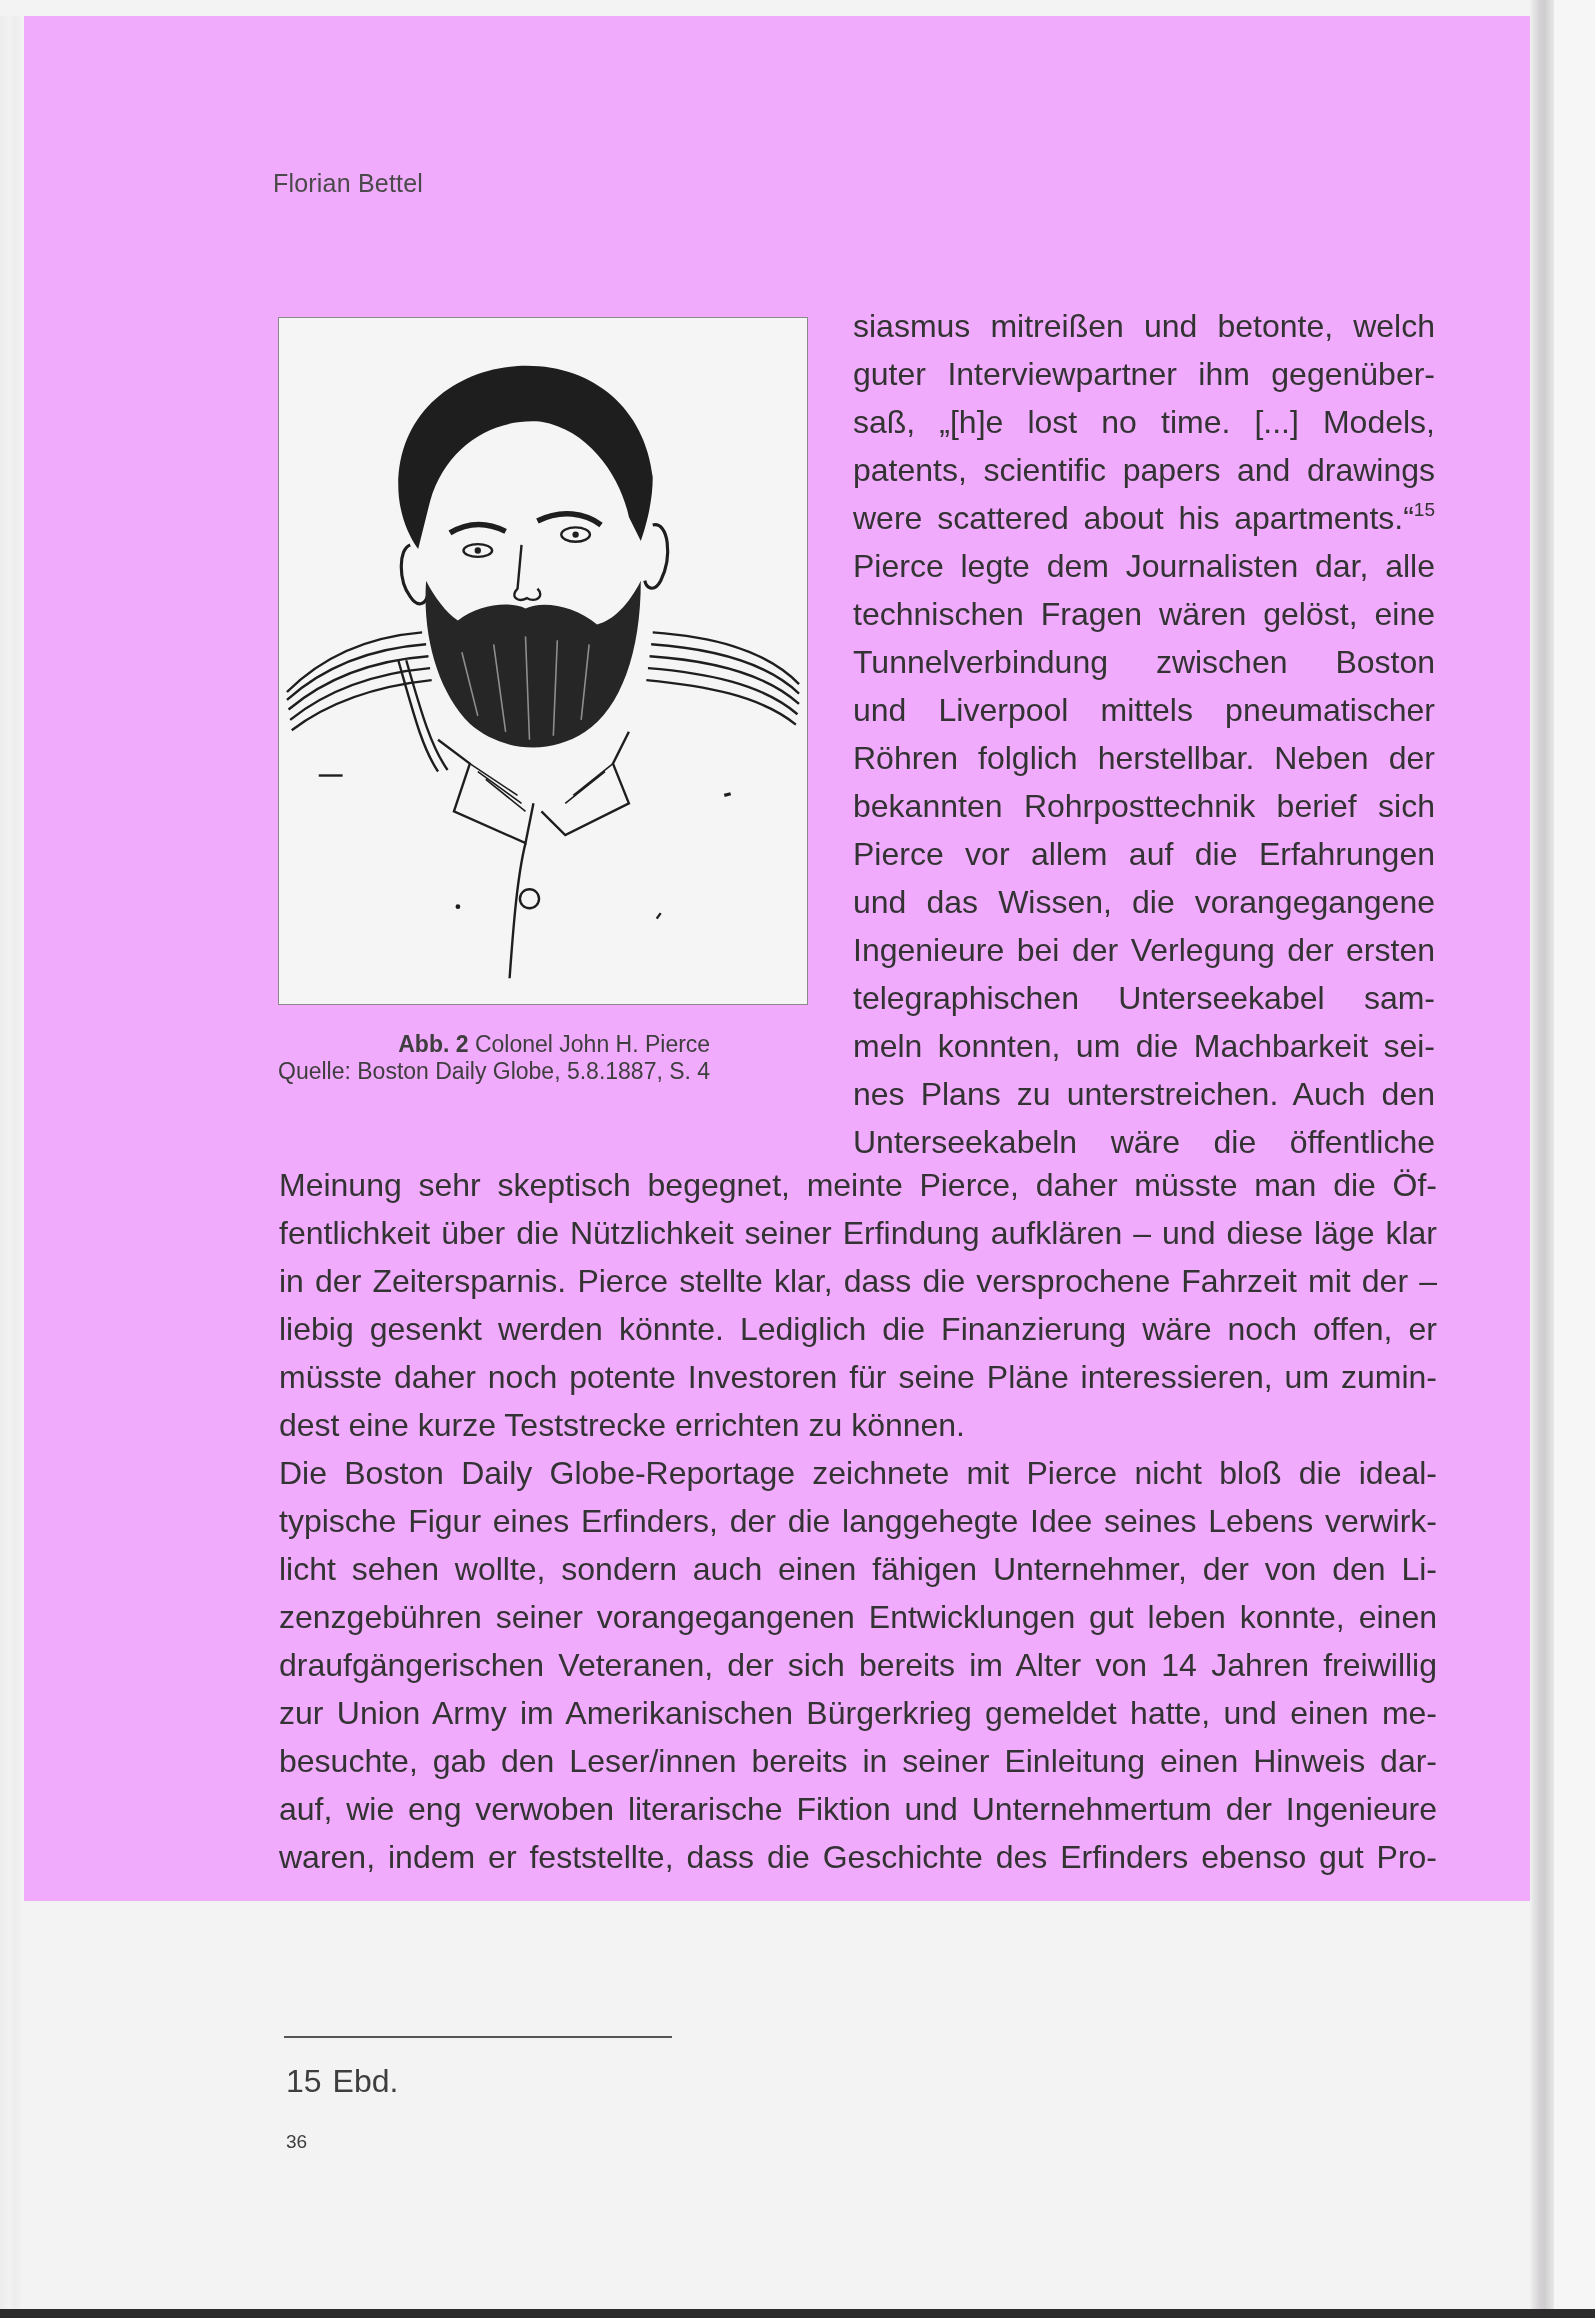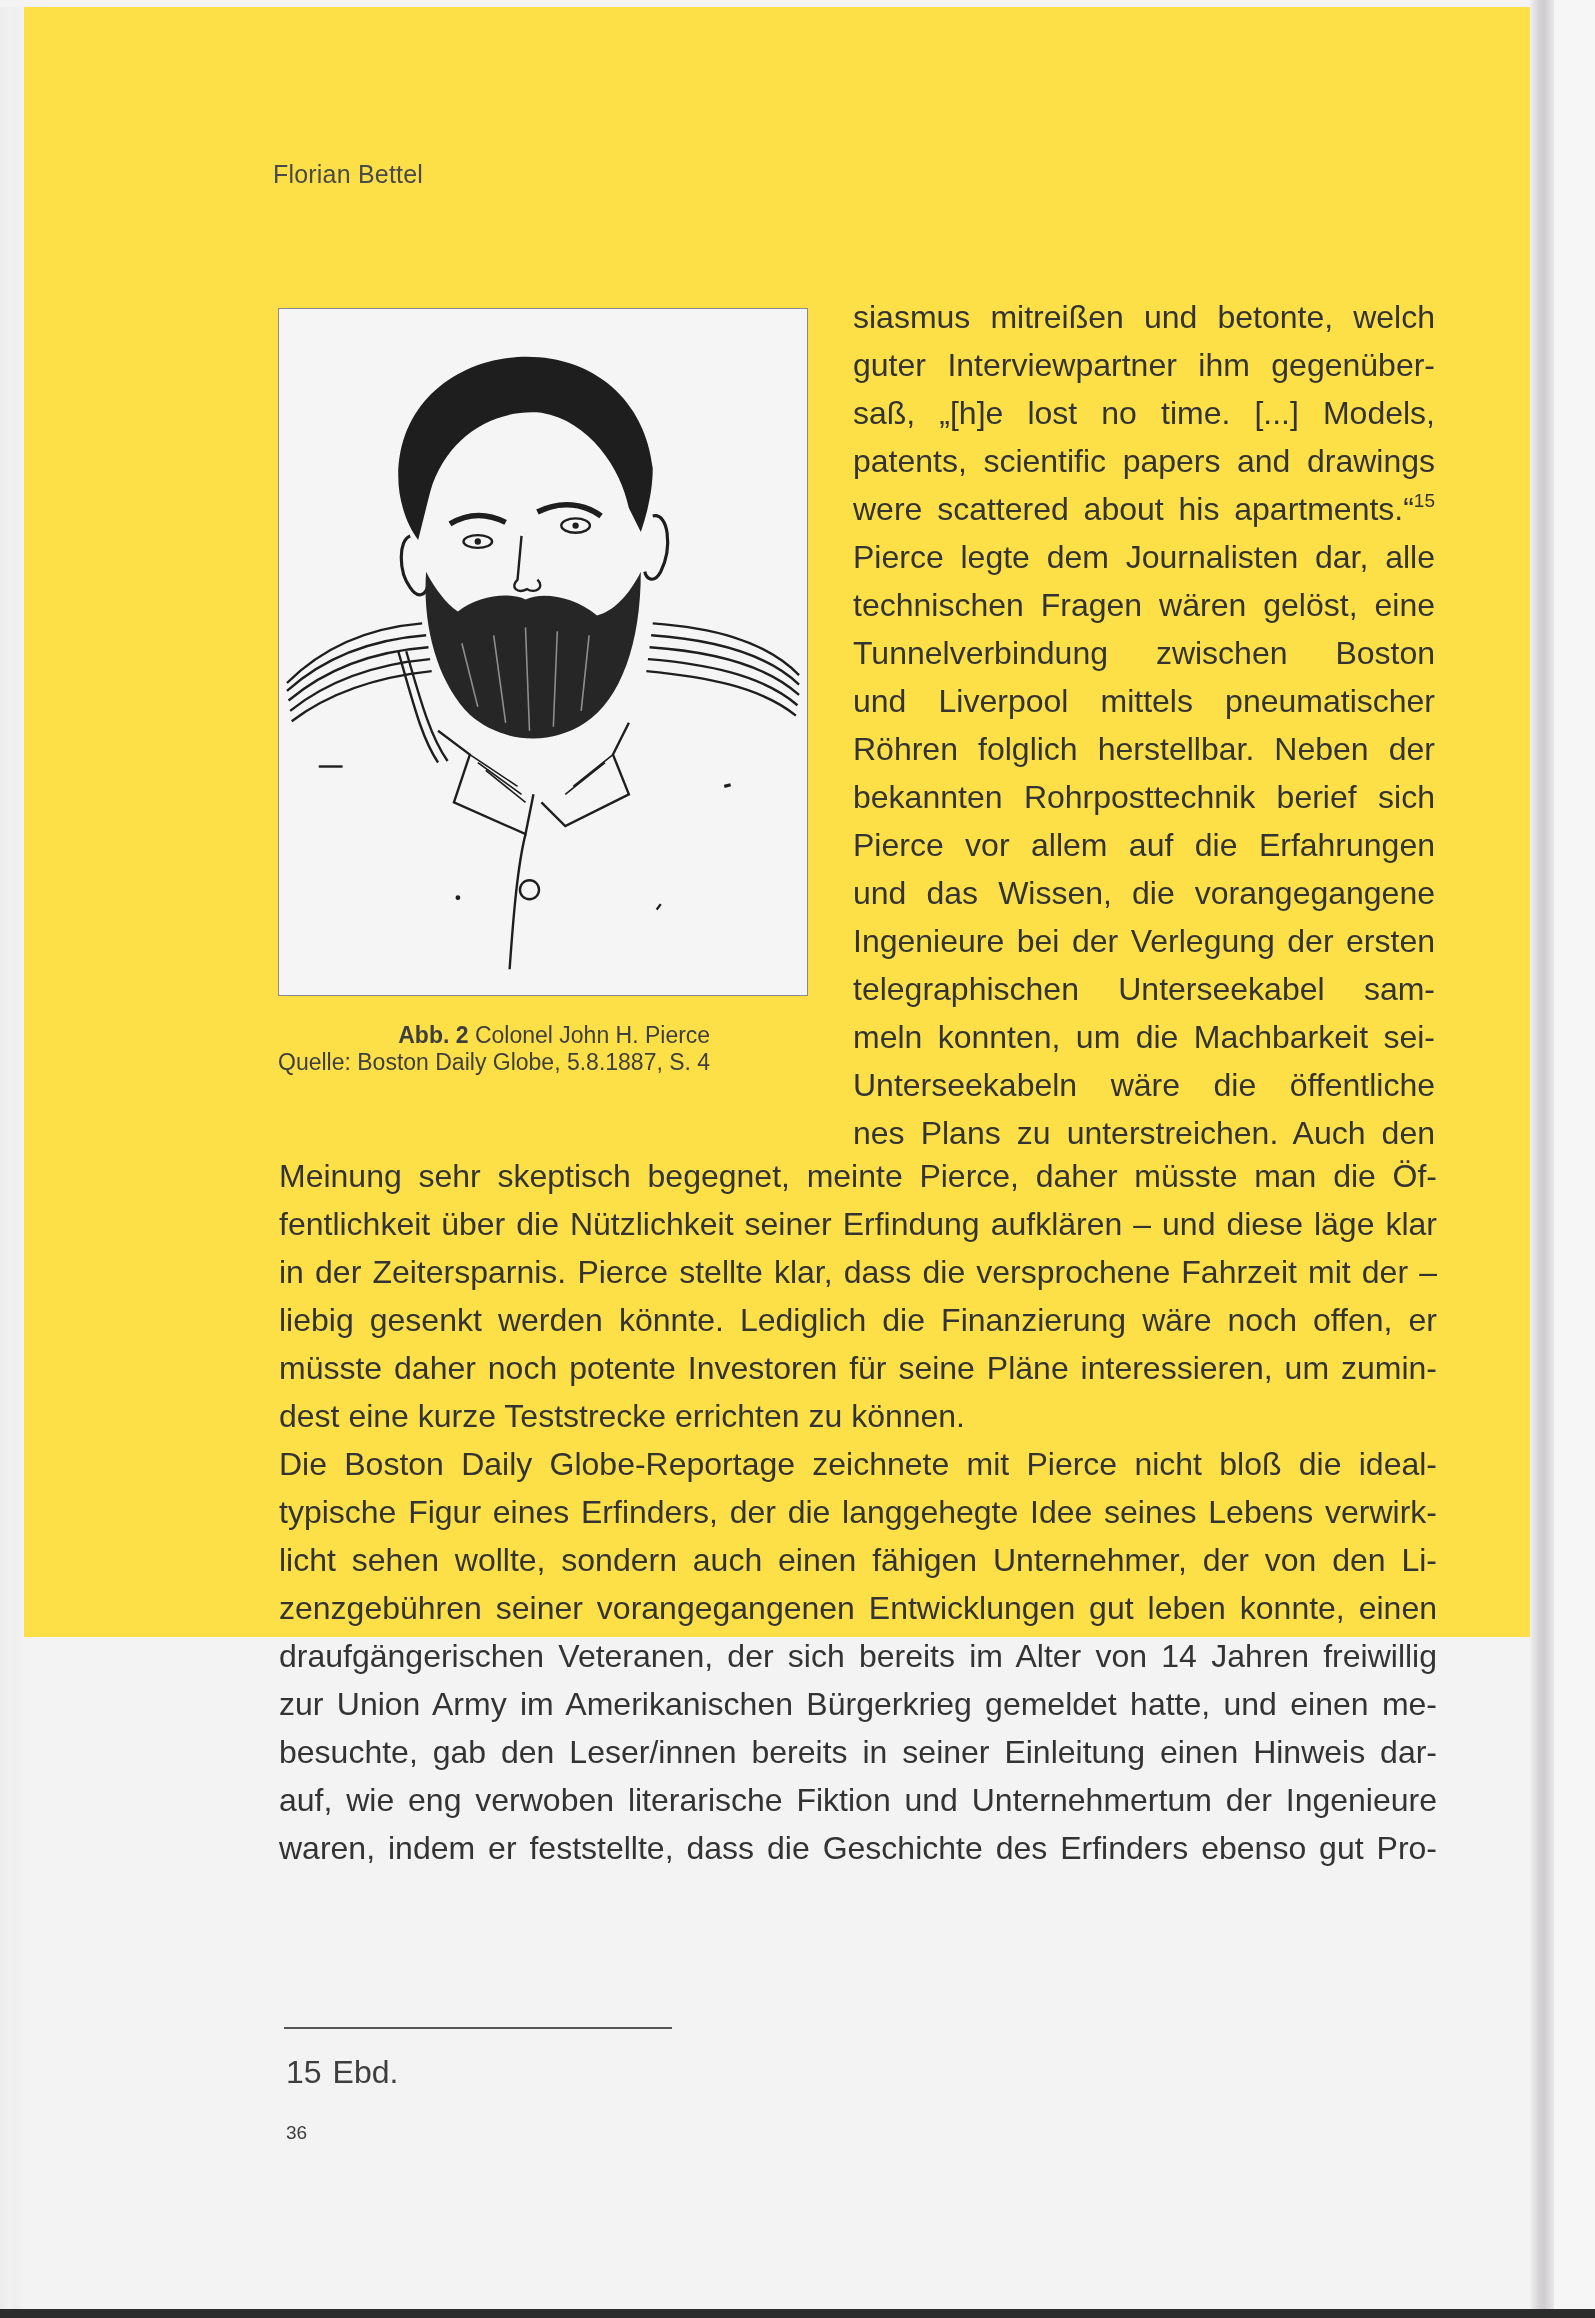--- a/index.html
+++ b/index.html
@@ -11,24 +11,24 @@
       height: 2319px;
       background: #f3f3f3;
       position: relative;
       overflow: hidden;
       font-family: "Liberation Sans", "DejaVu Sans", sans-serif;
       color: #3a3a3a;
     }
     .page {
       position: absolute;
       left: 0;
-      top: 7px;
+      top: 16px;
       width: 1551px;
-      height: 1630px;
-      background: #fde047;
+      height: 1885px;
+      background: #f0abfc;
     }
     .page-edge-left {
       position: absolute;
       left: 0; top: 0;
       width: 24px; height: 2309px;
       background: linear-gradient(to right, #ececec, #f2f2f2 40%, #ededed 60%, #f4f4f4);
     }
     .spine-shadow {
       position: absolute;
       left: 1530px; top: 0;
@@ -224,22 +224,22 @@
     <span class="line">technischen Fragen wären gelöst, eine</span>
     <span class="line">Tunnelverbindung zwischen Boston</span>
     <span class="line">und Liverpool mittels pneumatischer</span>
     <span class="line">Röhren folglich herstellbar. Neben der</span>
     <span class="line">bekannten Rohrposttechnik berief sich</span>
     <span class="line">Pierce vor allem auf die Erfahrungen</span>
     <span class="line">und das Wissen, die vorangegangene</span>
     <span class="line">Ingenieure bei der Verlegung der ersten</span>
     <span class="line">telegraphischen Unterseekabel sam-</span>
     <span class="line">meln konnten, um die Machbarkeit sei-</span>
+    <span class="line">nes Plans zu unterstreichen. Auch den</span>
     <span class="line">Unterseekabeln wäre die öffentliche</span>
-    <span class="line">nes Plans zu unterstreichen. Auch den</span>
   </div>
 
   <div class="full-text">
     <span class="line">Meinung sehr skeptisch begegnet, meinte Pierce, daher müsste man die Öf-</span>
     <span class="line">fentlichkeit über die Nützlichkeit seiner Erfindung aufklären – und diese läge klar</span>
     <span class="line">in der Zeitersparnis. Pierce stellte klar, dass die versprochene Fahrzeit mit der –</span>
     <span class="line">liebig gesenkt werden könnte. Lediglich die Finanzierung wäre noch offen, er</span>
     <span class="line">müsste daher noch potente Investoren für seine Pläne interessieren, um zumin-</span>
     <span class="line last">dest eine kurze Teststrecke errichten zu können.</span>
     <span class="line">Die Boston Daily Globe-Reportage zeichnete mit Pierce nicht bloß die ideal-</span>

